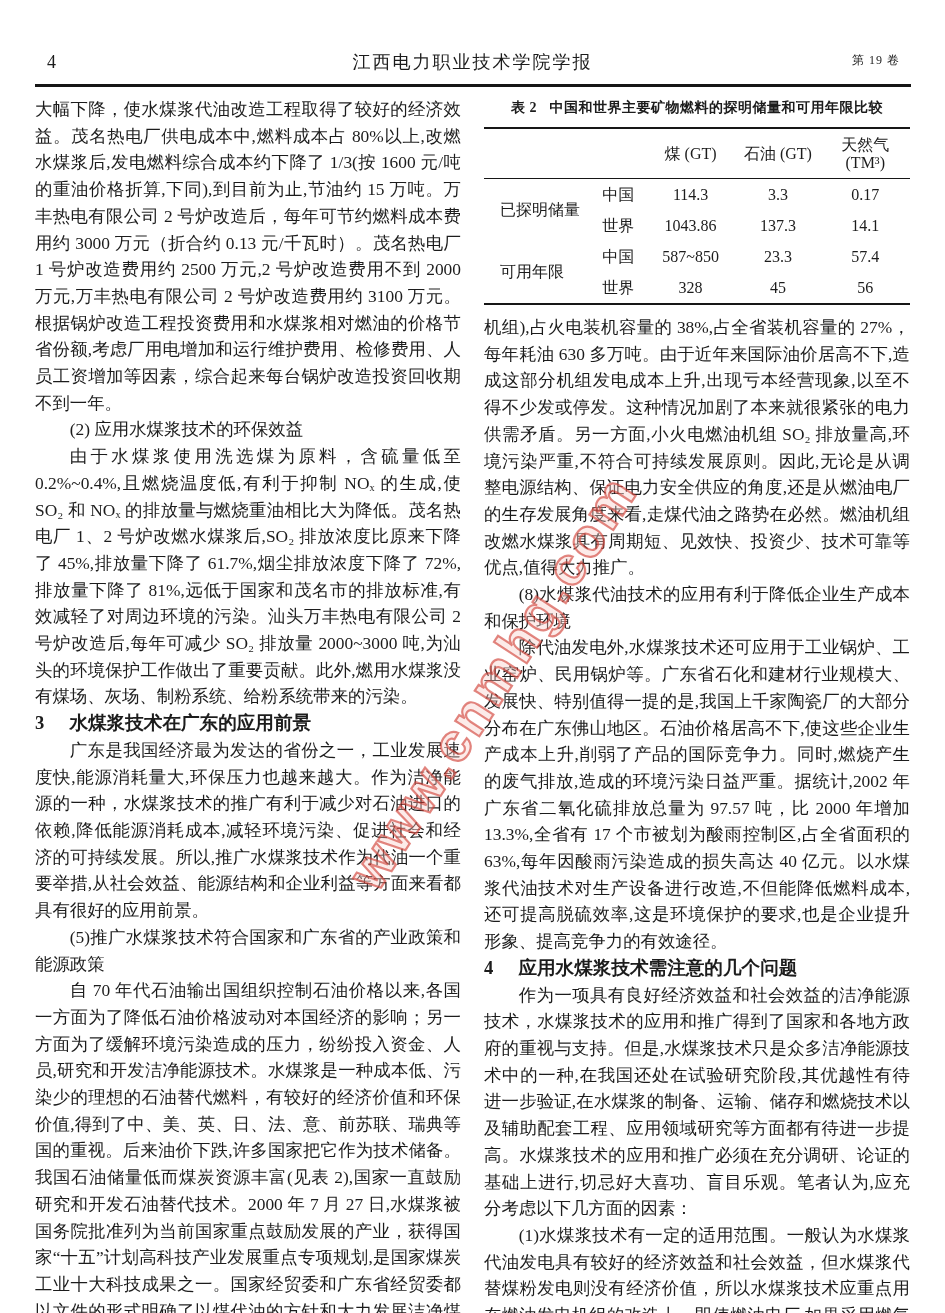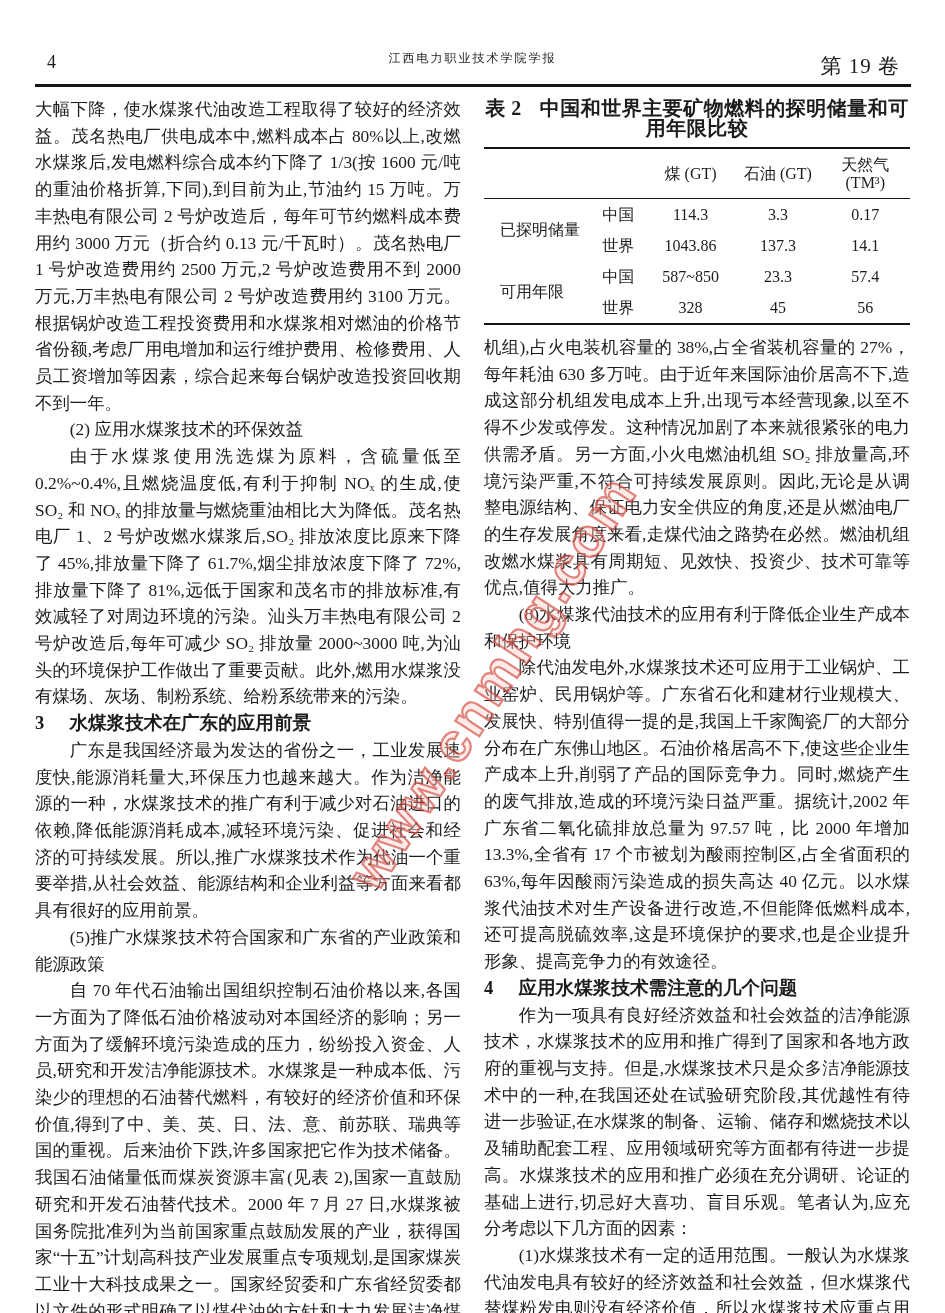--- a/index.html
+++ b/index.html
@@ -5,37 +5,37 @@
   html,body { margin:0; padding:0; background:#9a9a9a; }
   .page {
     position:relative; width:945px; height:1313px; margin:0 auto;
     background:#ffffff; overflow:hidden;
     font-family:"Liberation Serif","DejaVu Serif",serif;
     color:#1c1c1c;
   }
   
   .running-head { position:absolute; top:50px; left:45px; right:45px; height:26px; font-size:17px; }
   .running-head .pageno  { position:absolute; left:2px;  top:2px; font-size:18px; }
-  .running-head .journal { position:absolute; left:0; right:0; top:0; text-align:center; font-size:12px; letter-spacing:2px; }
-  .running-head .volume  { position:absolute; right:0; top:2px; font-size:21px; letter-spacing:1px; }
+  .running-head .journal { position:absolute; left:0; right:0; top:0; text-align:center; font-size:18px; letter-spacing:2px; }
+  .running-head .volume  { position:absolute; right:0; top:2px; font-size:12px; letter-spacing:1px; }
   .head-rule { position:absolute; top:84px; left:35px; width:876px; height:3px; background:#161616; }
 
   
   .col { position:absolute; top:96px; width:426px; font-size:17.4px; line-height:26.7px; text-align:justify; }
   .col-left  { left:35px;  }
   .col-right { left:484px; }
   .col p { margin:0; }
   p.indent { text-indent:2em; }
   p.cont   { text-indent:0; }
   .sec-heading { font-weight:bold; font-size:18.6px; margin:13px 0 11px 0; text-align:left; }
   .sec-heading .sec-num { display:inline-block; margin-right:1.1em; }
 
   
   .tablewrap { margin:2px 0 9px 0; }
-  .tcaption { text-align:center; font-weight:bold; font-size:20px; letter-spacing:0.5px; margin:0 0 9px 0; line-height:20px; }
+  .tcaption { text-align:center; font-weight:bold; font-size:14px; letter-spacing:0.5px; margin:0 0 9px 0; line-height:20px; }
   .tcaption .cap-label { margin-right:0.9em; }
   table.t2 {
     width:100%; border-collapse:collapse; font-size:16px; line-height:18px;
     border-top:2.5px solid #161616; border-bottom:2.5px solid #161616;
   }
   table.t2 thead th, table.t2 thead td { border-bottom:1.5px solid #161616; }
   table.t2 th, table.t2 td { font-weight:normal; text-align:center; padding:6.5px 2px; }
   table.t2 .grp { text-align:left; padding-left:16px; }
   table.t2 .reg { }
 

